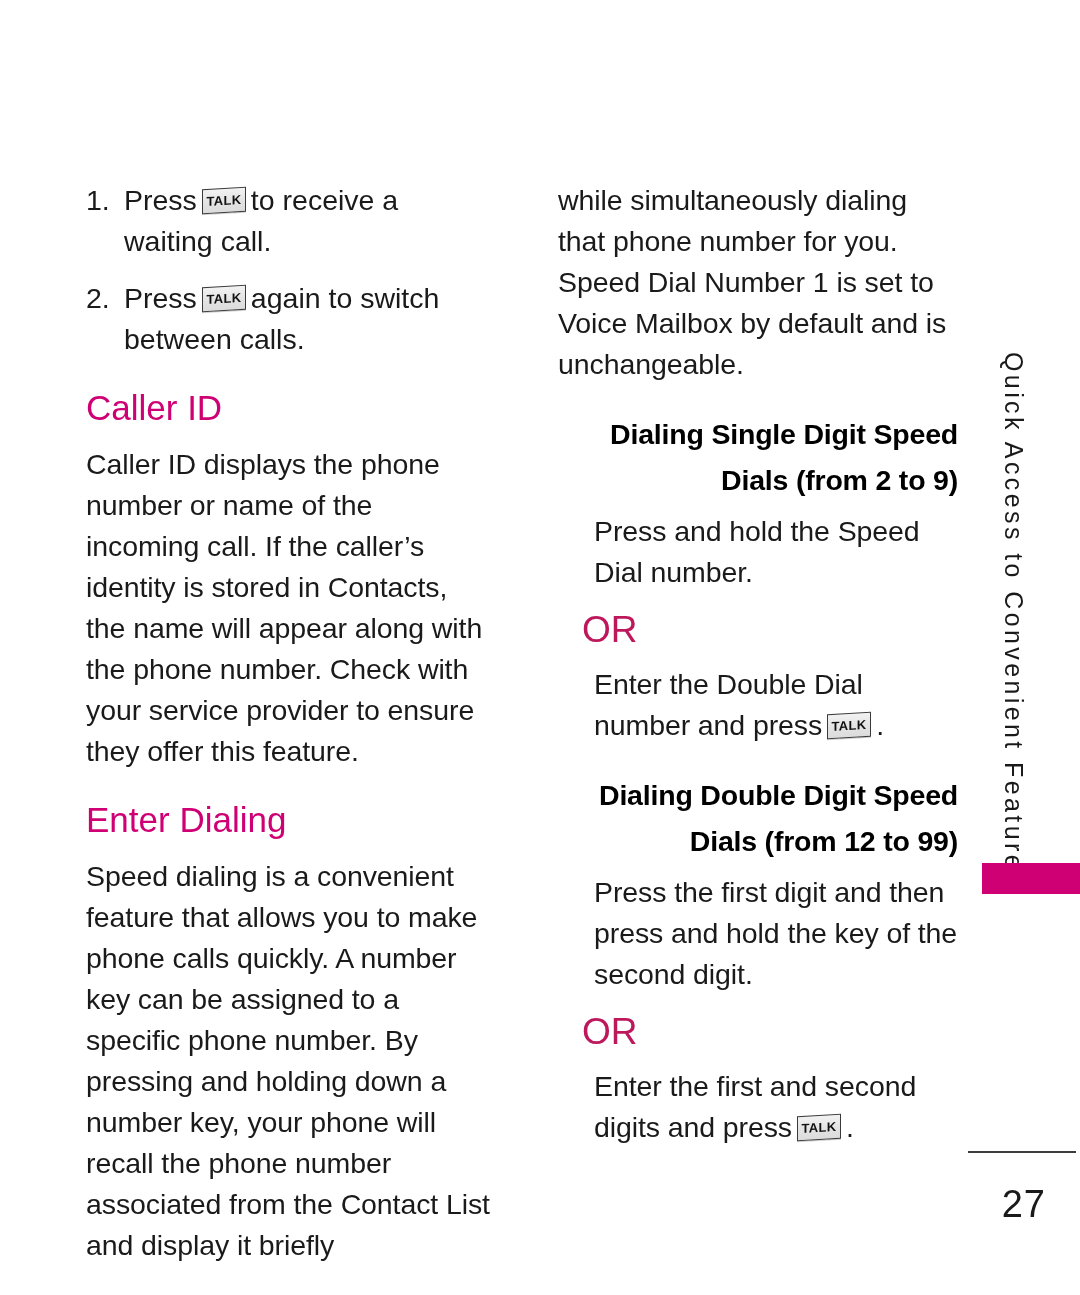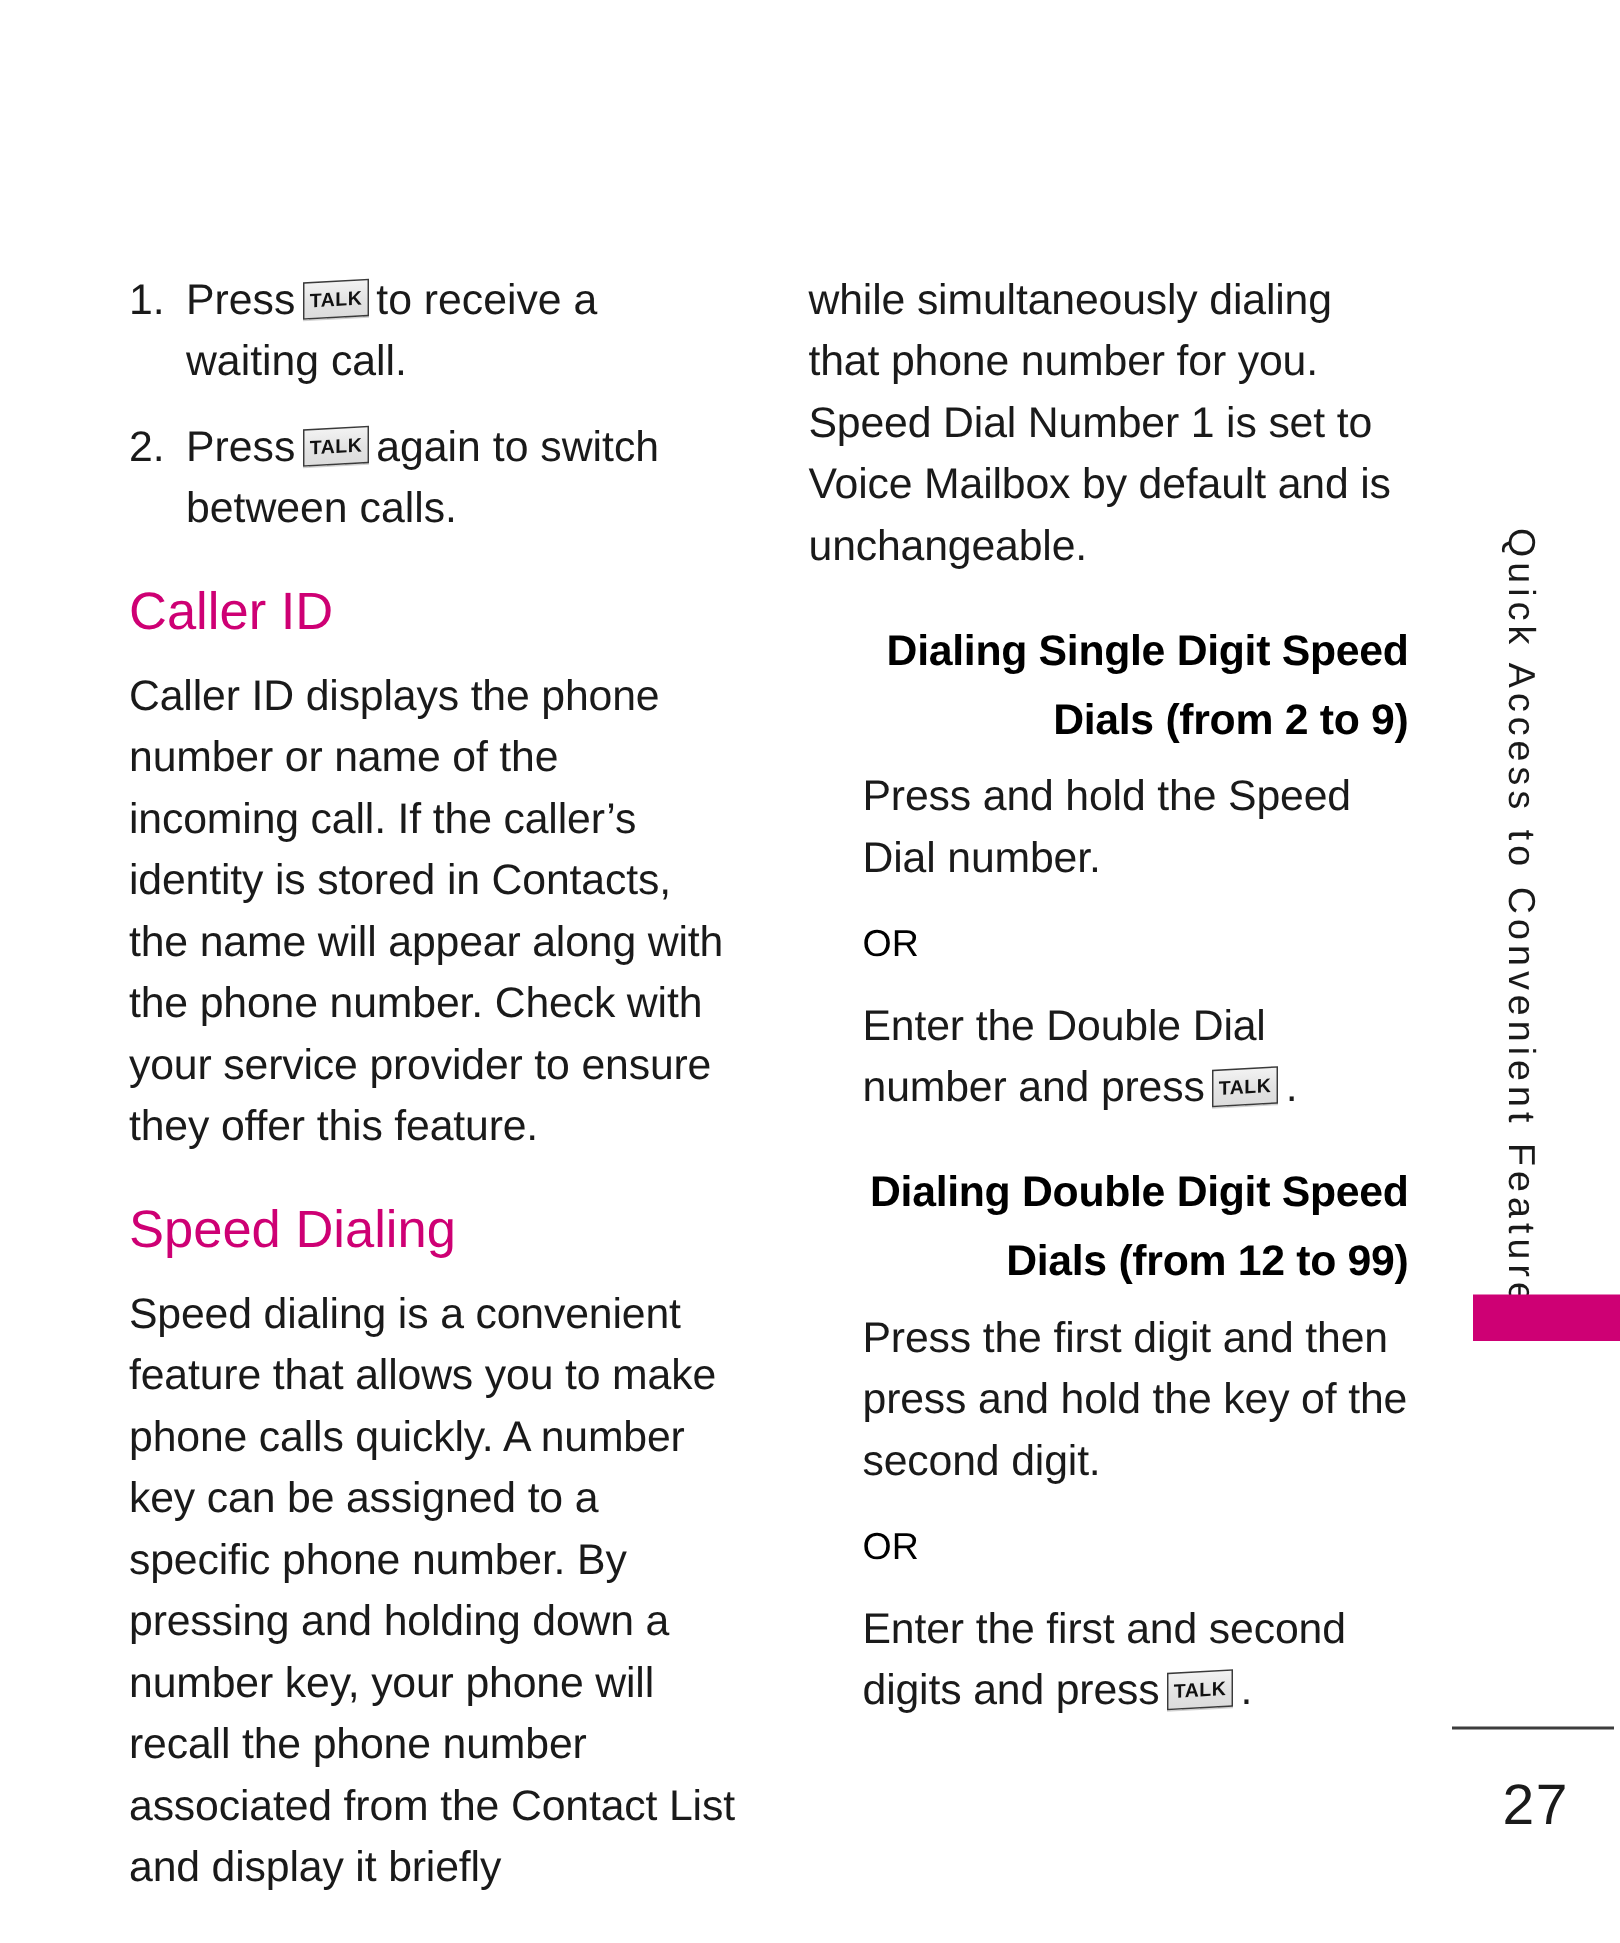--- a/index.html
+++ b/index.html
@@ -20,21 +20,21 @@
     position: absolute;
     inset: 0;
   }
 
   
   .col {
     position: absolute;
     top: 180px;
   }
   .col-left  { left: 86px;  width: 404px; }
-  .col-right { left: 539px; width: 400px; }
+  .col-right { left: 558px; width: 400px; }
 
   
   .para {
     font-size: 28.5px;
     line-height: 41px;
     color: #1a1a1a;
     margin: 0 0 0 0;
     letter-spacing: -0.1px;
   }
 
@@ -78,24 +78,24 @@
     margin: 26px 0 8px 0;
     letter-spacing: -0.2px;
     text-align: right;
   }
 
   .indent {
     margin-left: 36px;
   }
 
   .or-line {
-    font-size: 25px;
+    font-size: 37px;
     line-height: 41px;
-    margin: 16px 0 14px 36px;
-    color: #000000;
+    margin: 16px 0 14px 24px;
+    color: #be185d;
   }
 
   
   .talk-key {
     display: inline-block;
     position: relative;
     width: 44px;
     height: 25px;
     vertical-align: -3px;
     margin: 0 5px;
@@ -189,21 +189,21 @@
         <span class="num">1.</span><span>Press</span><span class="talk-key"><span class="body"></span><span class="cap">TALK</span></span><span>to receive a waiting call.</span>
       </li>
       <li>
         <span class="num">2.</span><span>Press</span><span class="talk-key"><span class="body"></span><span class="cap">TALK</span></span><span>again to switch between calls.</span>
       </li>
     </ol>
 
     <h2 class="section-title">Caller ID</h2>
     <p class="para">Caller ID displays the phone number or name of the incoming call. If the caller’s identity is stored in Contacts, the name will appear along with the phone number. Check with your service provider to ensure they offer this feature.</p>
 
-    <h2 class="section-title">Speed Dialing</h2>
+    <h2 class="section-title">Enter Dialing</h2>
     <p class="para">Speed dialing is a convenient feature that allows you to make phone calls quickly. A number key can be assigned to a specific phone number. By pressing and holding down a number key, your phone will recall the phone number associated from the Contact List and display it briefly</p>
 
   </div>
 
   <div class="col col-right">
 
     <p class="para">while simultaneously dialing that phone number for you. Speed Dial Number 1 is set to Voice Mailbox by default and is unchangeable.</p>
 
     <h3 class="sub-title">Dialing Single Digit Speed Dials (from 2 to 9)</h3>
     <p class="para indent">Press and hold the Speed Dial number.</p>

